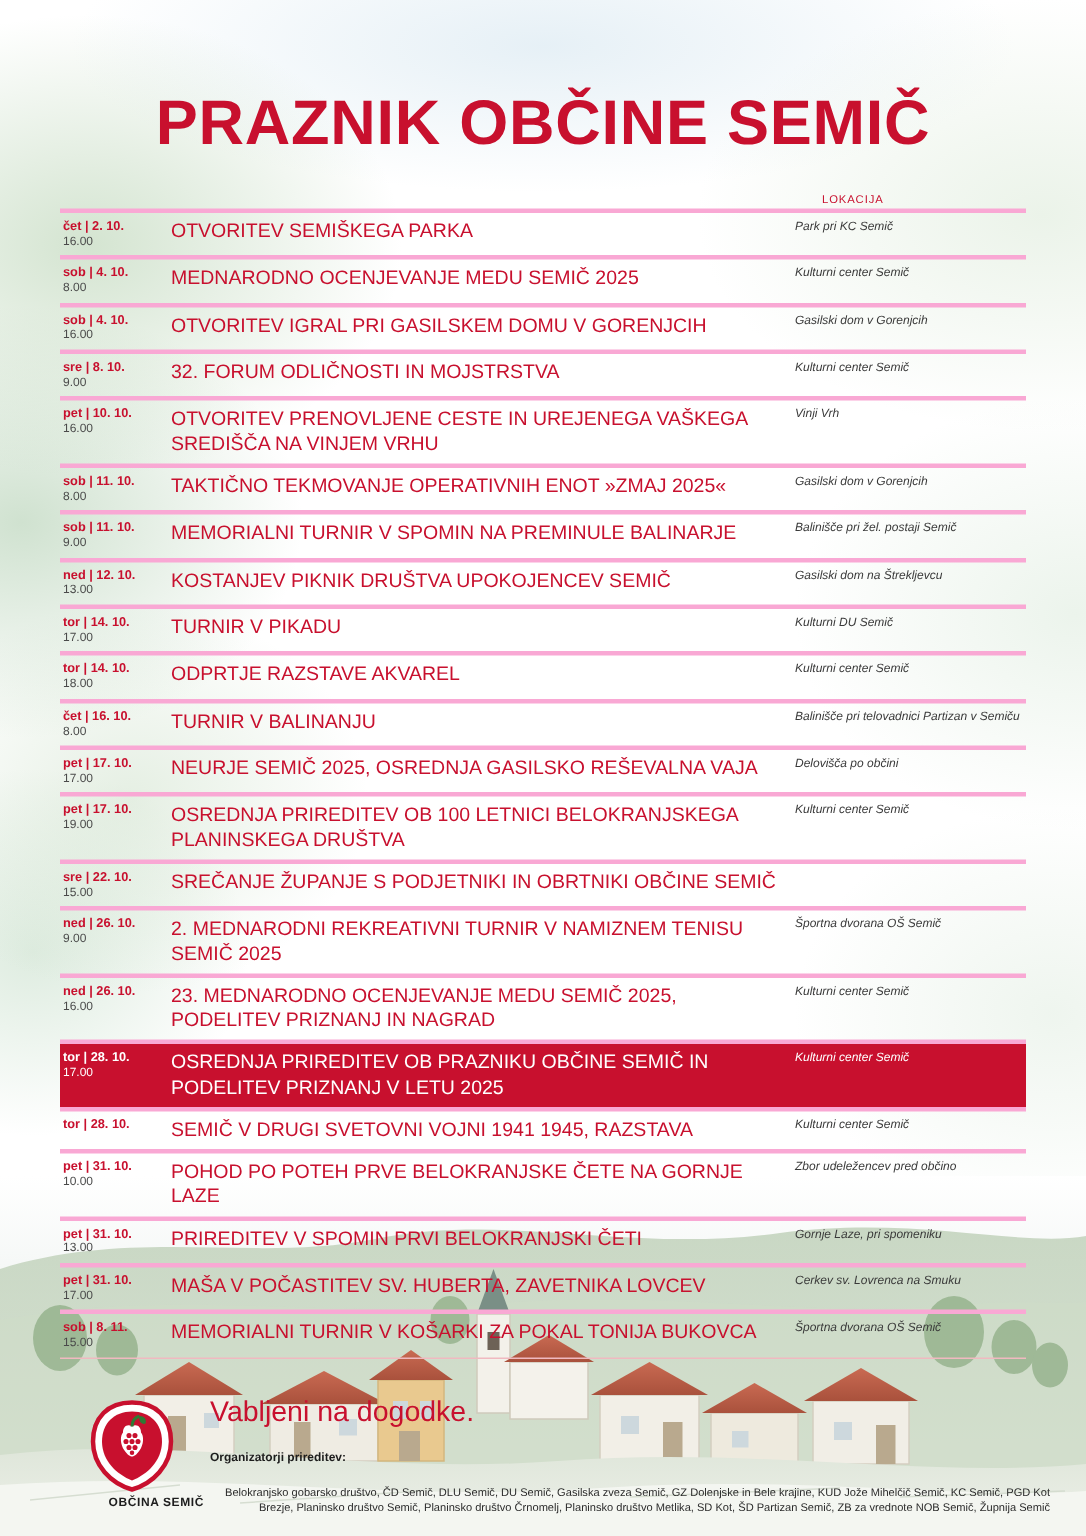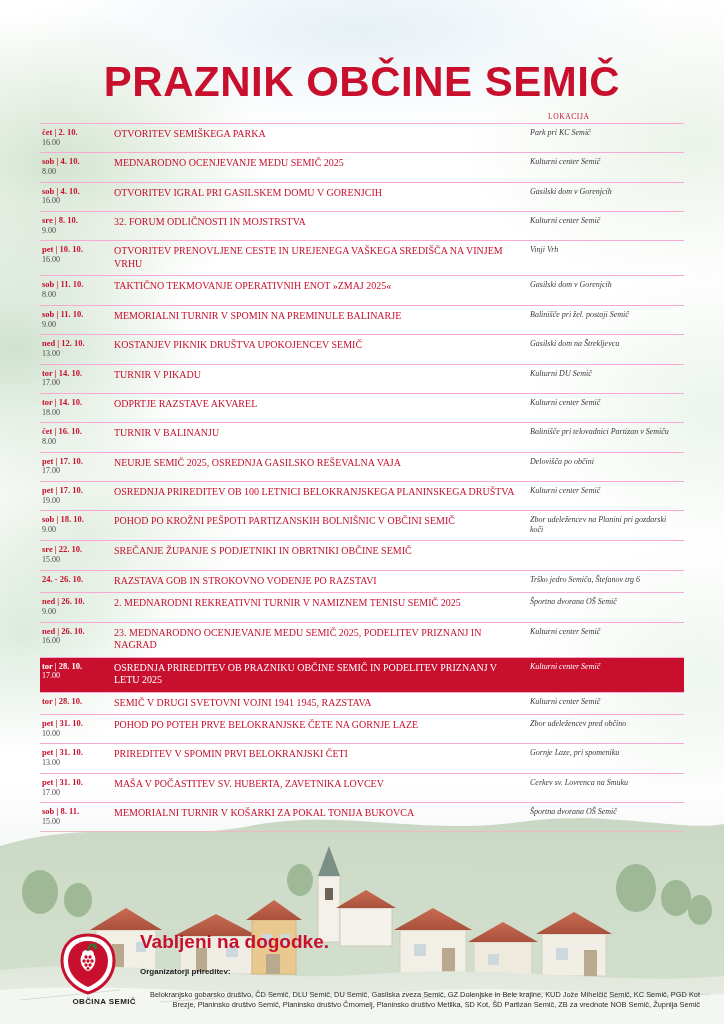--- a/index.html
+++ b/index.html
@@ -50,38 +50,37 @@
     color: #c8102e;
     font-size: 42px;
     font-weight: bold;
     letter-spacing: 0.5px;
     font-family: "Liberation Sans", sans-serif;
   }
 
   
   .table-wrap {
     position: absolute;
-    top: 112px;
+    top: 128px;
     left: 40px;
     width: 644px;
-    font-family: Liberation Serif, serif;
   }
   .loc-head {
     font-size: 7.5px;
     color: #c8102e;
     letter-spacing: 0.6px;
     padding-left: 508px;
     padding-bottom: 2px;
   }
   table.sched {
     width: 100%;
     border-collapse: collapse;
     table-layout: fixed;
   }
-  table.sched tr { border-top: 1px solid #f9a8d4; }
+  table.sched tr { border-top: 3px solid #f9a8d4; }
   table.sched tr:last-child { border-bottom: 1px solid #f0b9c0; }
   td {
     vertical-align: top;
     padding: 4px 4px 5px 4px;
   }
   td.date {
     width: 68px;
     padding-left: 2px;
   }
   td.date .d1 {
@@ -91,21 +90,21 @@
     line-height: 1.15;
     white-space: nowrap;
   }
   td.date .d2 {
     font-size: 8px;
     color: #4a4a4a;
     line-height: 1.2;
   }
   td.event {
     width: 418px;
-    font-size: 10px;
+    font-size: 13px;
     color: #c8102e;
     line-height: 1.25;
     padding-left: 6px;
     text-transform: uppercase;
   }
   td.loc {
     width: 158px;
     font-size: 8px;
     font-style: italic;
     color: #3a3a3a;
@@ -145,21 +144,21 @@
     font-size: 8px;
     font-weight: bold;
     color: #1d1d1d;
     letter-spacing: 0.4px;
     margin-top: 2px;
   }
   .foot-main { flex: 1; padding-left: 4px; }
   .invite {
     color: #c8102e;
     font-size: 19px;
-    font-weight: bold;
+    font-weight: normal;
     margin-bottom: 14px;
     margin-top: 2px;
   }
   .org-title {
     font-size: 8px;
     font-weight: bold;
     color: #1d1d1d;
     margin-bottom: 14px;
   }
   .org-body {
@@ -366,41 +365,25 @@
         <tr>
           <td class="date">
             <div class="d1">pet | 17. 10.</div>
             <div class="d2">19.00</div>
           </td>
           <td class="event">OSREDNJA PRIREDITEV OB 100 LETNICI BELOKRANJSKEGA PLANINSKEGA DRUŠTVA</td>
           <td class="loc">Kulturni center Semič</td>
         </tr>
         <tr>
           <td class="date">
-            <div class="d1">sob | 18. 10.</div>
-            <div class="d2">9.00</div>
-          </td>
-          <td class="event">POHOD PO KROŽNI PEŠPOTI PARTIZANSKIH BOLNIŠNIC V OBČINI SEMIČ</td>
-          <td class="loc">Zbor udeležencev na Planini pri gozdarski koči</td>
-        </tr>
-        <tr>
-          <td class="date">
             <div class="d1">sre | 22. 10.</div>
             <div class="d2">15.00</div>
           </td>
           <td class="event">SREČANJE ŽUPANJE S PODJETNIKI IN OBRTNIKI OBČINE SEMIČ</td>
           <td class="loc"></td>
-        </tr>
-        <tr>
-          <td class="date">
-            <div class="d1">24. - 26. 10.</div>
-            <div class="d2"></div>
-          </td>
-          <td class="event">RAZSTAVA GOB IN STROKOVNO VODENJE PO RAZSTAVI</td>
-          <td class="loc">Trško jedro Semiča, Štefanov trg 6</td>
         </tr>
         <tr>
           <td class="date">
             <div class="d1">ned | 26. 10.</div>
             <div class="d2">9.00</div>
           </td>
           <td class="event">2. MEDNARODNI REKREATIVNI TURNIR V NAMIZNEM TENISU SEMIČ 2025</td>
           <td class="loc">Športna dvorana OŠ Semič</td>
         </tr>
         <tr>

